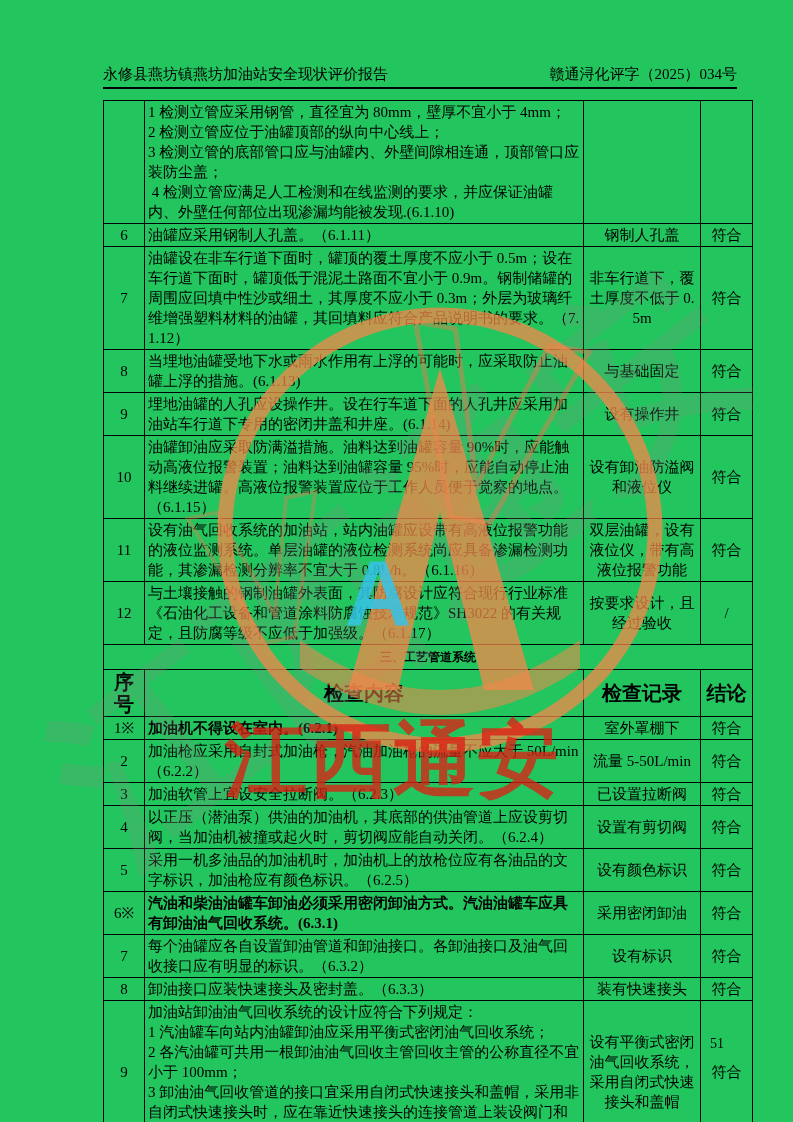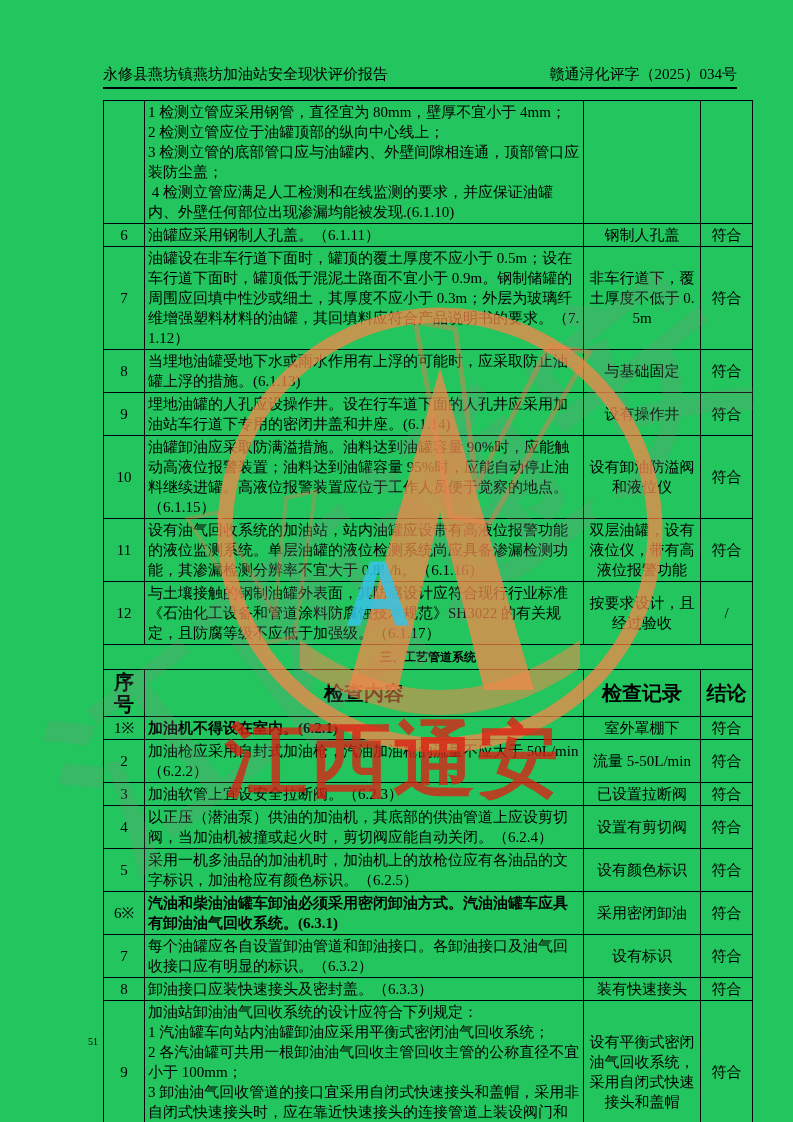--- a/index.html
+++ b/index.html
@@ -37,22 +37,22 @@
   td.record{width:110px;text-align:center;}
   td.conclusion{width:45px;text-align:center;}
   tr.section td{
     text-align:center;font-weight:bold;font-size:12px;line-height:22px;
   }
   tr.colhead td{
     text-align:center;font-weight:bold;font-size:20px;line-height:22px;
   }
   td.imp{font-weight:bold;}
   .pagenum{
-    position:absolute;top:1036px;left:88px;width:621px;
-    text-align:left;font-size:10px;
+    position:absolute;top:1036px;left:103px;width:621px;
+    text-align:right;font-size:14px;
   }
   
   .wm{
     position:absolute;top:0;left:0;width:793px;height:1122px;
     pointer-events:none;z-index:5;
   }
 </style>
 </head>
 <body>
 

